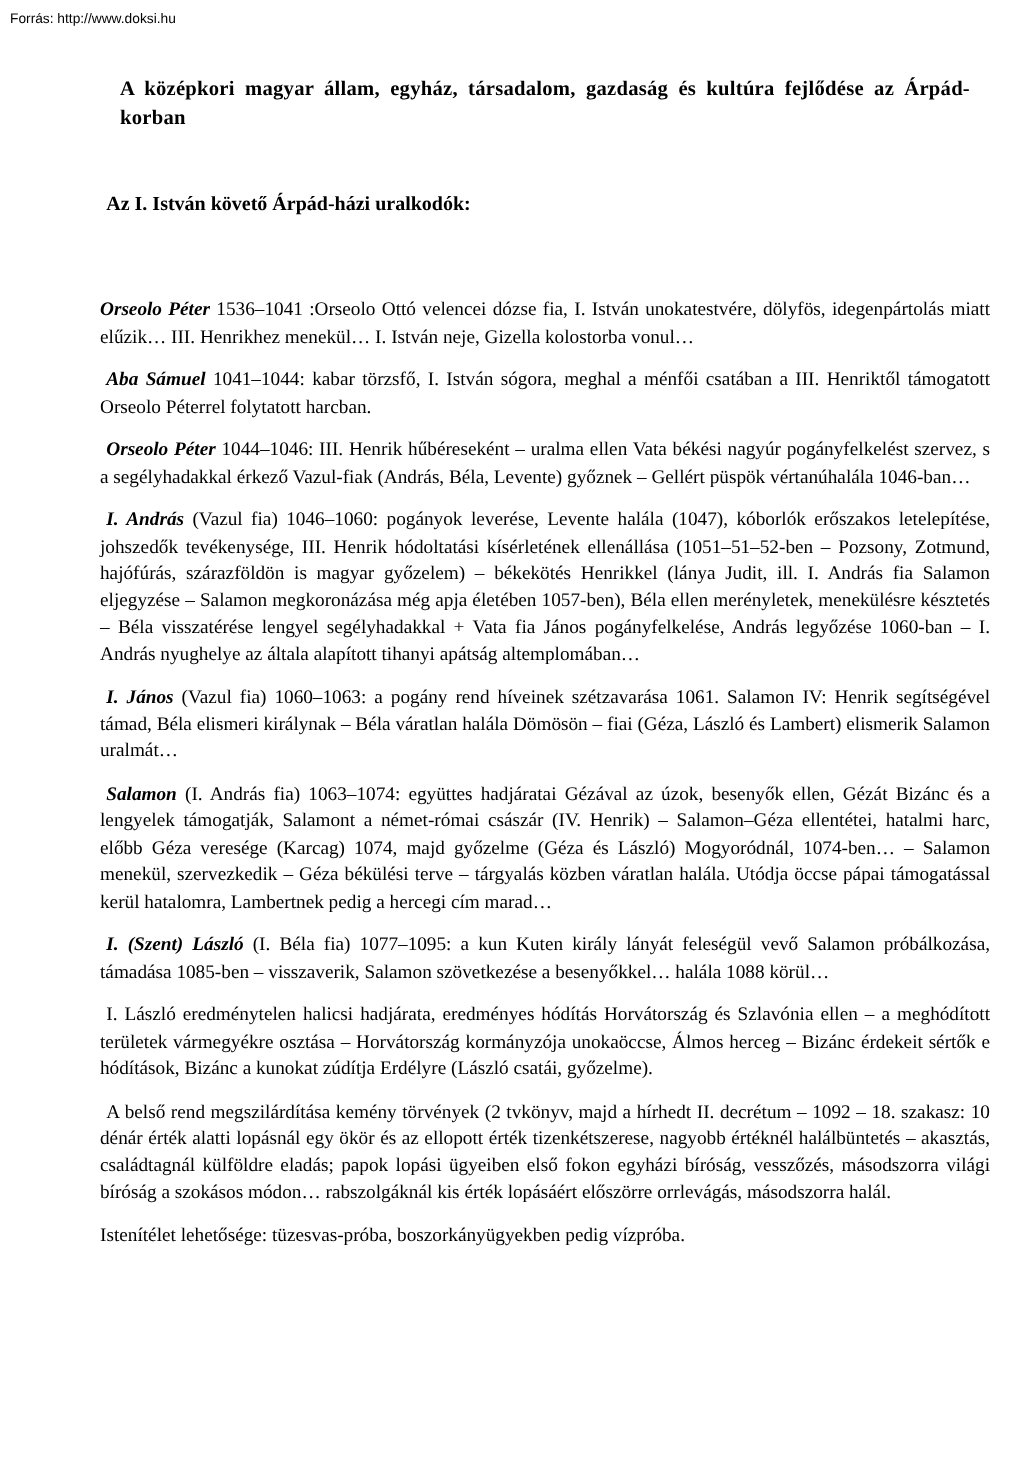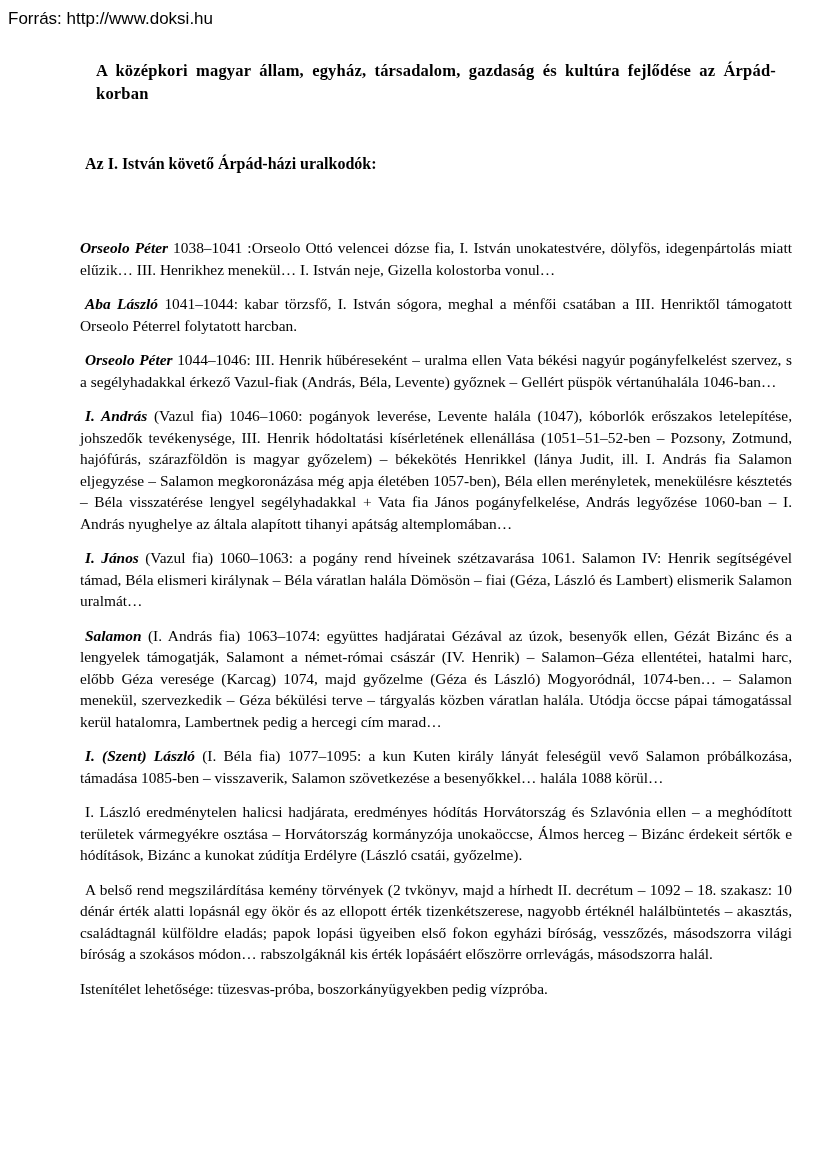--- a/index.html
+++ b/index.html
@@ -12,21 +12,21 @@
     background: #ffffff;
     color: #000000;
     font-family: "Liberation Serif", "DejaVu Serif", serif;
     overflow: hidden;
   }
   .source-line {
     position: absolute;
     top: 9px;
     left: 8px;
     font-family: "Liberation Sans", "DejaVu Sans", sans-serif;
-    font-size: 17px;
+    font-size: 11px;
     color: #000000;
   }
   .doc {
     padding: 44px 35px 0 80px; 
   }
   h1.doc-title {
     margin: 16px;
     font-size: 16.5px;
     font-weight: bold;
     line-height: 22.5px;
@@ -56,23 +56,23 @@
 <div class="page">
 
   <div class="source-line">Forrás: http://www.doksi.hu</div>
 
   <div class="doc">
 
     <h1 class="doc-title">A középkori magyar állam, egyház, társadalom, gazdaság és kultúra fejlődése az Árpád-korban</h1>
 
     <h2 class="section-heading">Az I. István követő Árpád-házi uralkodók:</h2>
 
-    <p class="para"><strong>Orseolo Péter</strong><span> 1038–1041 :Orseolo Ottó velencei dózse fia, I. István unokatestvére, dölyfös, idegenpártolás miatt elűzik… III. Henrikhez menekül… I. István neje, Gizella kolostorba vonul…</span></p>
+    <p class="para"><strong>Orseolo Péter</strong><span> 1536–1041 :Orseolo Ottó velencei dózse fia, I. István unokatestvére, dölyfös, idegenpártolás miatt elűzik… III. Henrikhez menekül… I. István neje, Gizella kolostorba vonul…</span></p>
 
-    <p class="para indent"><strong>Aba László</strong><span> 1041–1044: kabar törzsfő, I. István sógora, meghal a ménfői csatában a III. Henriktől támogatott Orseolo Péterrel folytatott harcban.</span></p>
+    <p class="para indent"><strong>Aba Sámuel</strong><span> 1041–1044: kabar törzsfő, I. István sógora, meghal a ménfői csatában a III. Henriktől támogatott Orseolo Péterrel folytatott harcban.</span></p>
 
     <p class="para indent"><strong>Orseolo Péter</strong><span> 1044–1046: III. Henrik hűbéreseként – uralma ellen Vata békési nagyúr pogányfelkelést szervez, s a segélyhadakkal érkező Vazul-fiak (András, Béla, Levente) győznek – Gellért püspök vértanúhalála 1046-ban…</span></p>
 
     <p class="para indent"><strong>I. András</strong><span> (Vazul fia) 1046–1060: pogányok leverése, Levente halála (1047), kóborlók erőszakos letelepítése, johszedők tevékenysége, III. Henrik hódoltatási kísérletének ellenállása (1051–51–52-ben – Pozsony, Zotmund, hajófúrás, szárazföldön is magyar győzelem) – békekötés Henrikkel (lánya Judit, ill. I. András fia Salamon eljegyzése – Salamon megkoronázása még apja életében 1057-ben), Béla ellen merényletek, menekülésre késztetés – Béla visszatérése lengyel segélyhadakkal + Vata fia János pogányfelkelése, András legyőzése 1060-ban – I. András nyughelye az általa alapított tihanyi apátság altemplomában…</span></p>
 
     <p class="para indent"><strong>I. János</strong><span> (Vazul fia) 1060–1063: a pogány rend híveinek szétzavarása 1061. Salamon IV: Henrik segítségével támad, Béla elismeri királynak – Béla váratlan halála Dömösön – fiai (Géza, László és Lambert) elismerik Salamon uralmát…</span></p>
 
     <p class="para indent"><strong>Salamon</strong><span> (I. András fia) 1063–1074: együttes hadjáratai Gézával az úzok, besenyők ellen, Gézát Bizánc és a lengyelek támogatják, Salamont a német-római császár (IV. Henrik) – Salamon–Géza ellentétei, hatalmi harc, előbb Géza veresége (Karcag) 1074, majd győzelme (Géza és László) Mogyoródnál, 1074-ben… – Salamon menekül, szervezkedik – Géza békülési terve – tárgyalás közben váratlan halála. Utódja öccse pápai támogatással kerül hatalomra, Lambertnek pedig a hercegi cím marad…</span></p>
 
     <p class="para indent"><strong>I. (Szent) László</strong><span> (I. Béla fia) 1077–1095: a kun Kuten király lányát feleségül vevő Salamon próbálkozása, támadása 1085-ben – visszaverik, Salamon szövetkezése a besenyőkkel… halála 1088 körül…</span></p>

